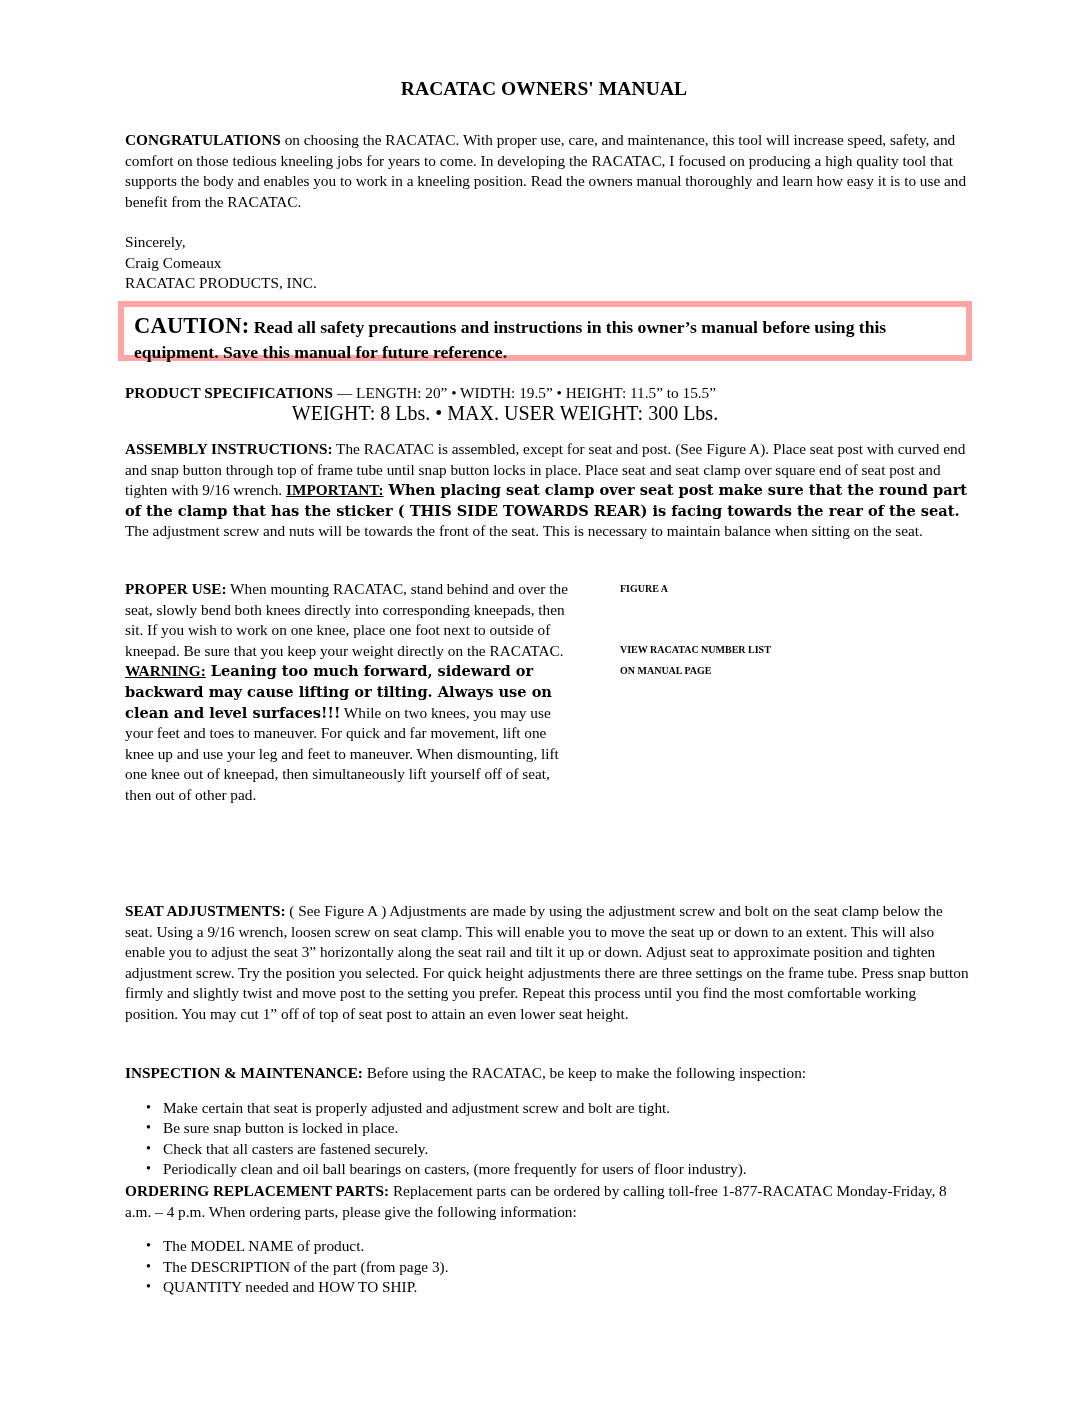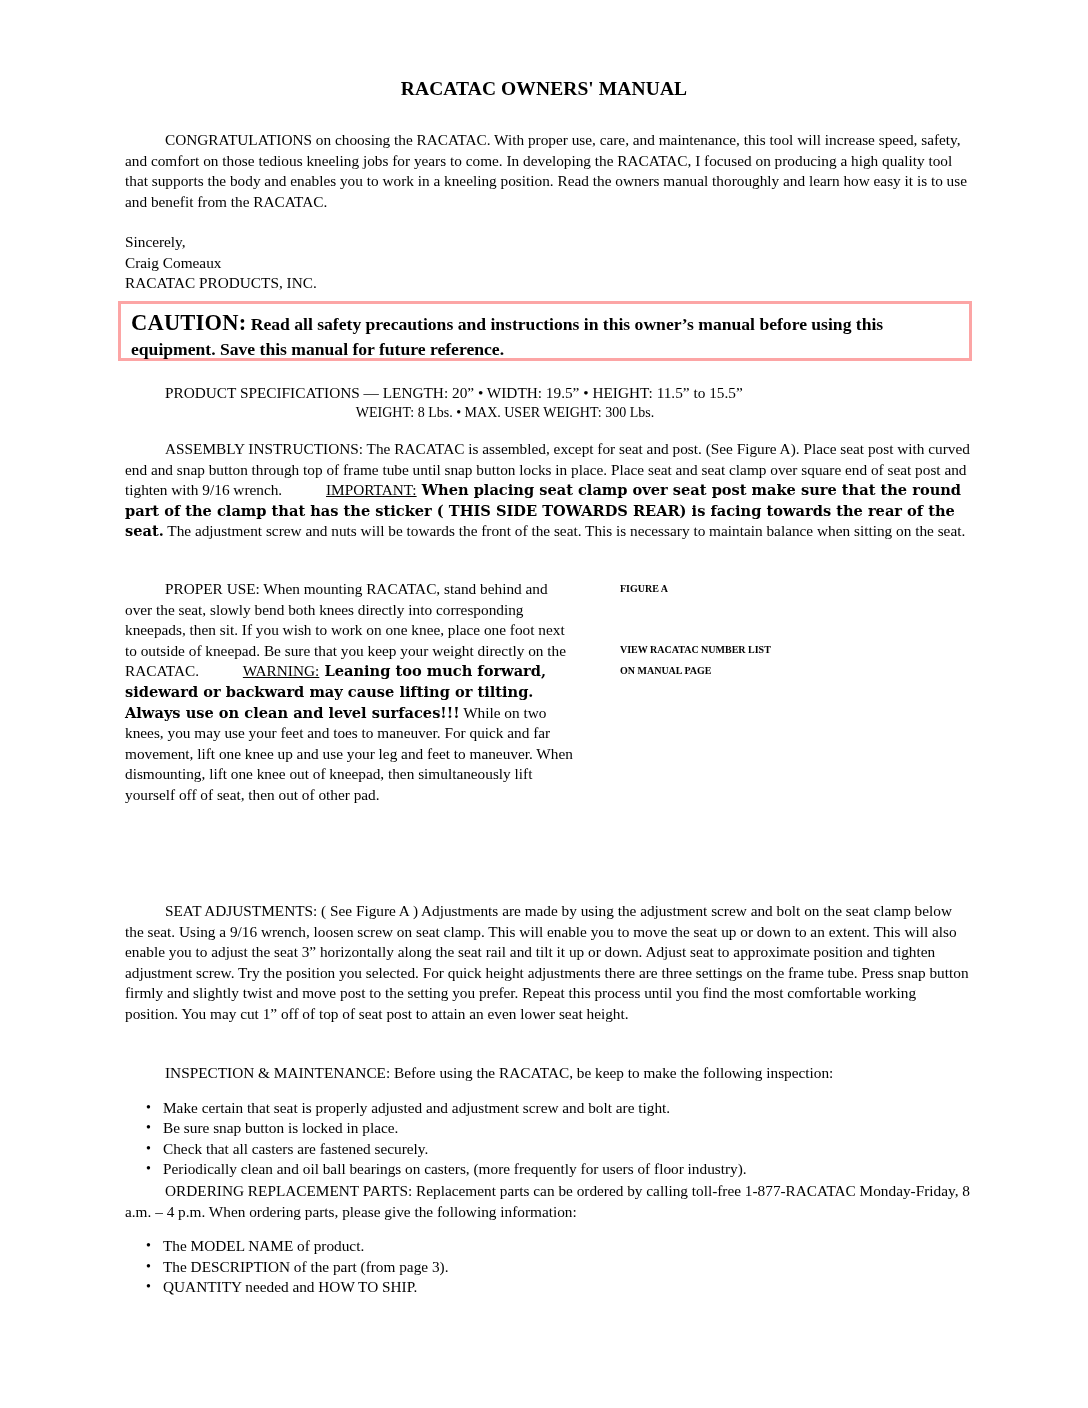--- a/index.html
+++ b/index.html
@@ -48,35 +48,35 @@
   }
   .fig-block {
     position: absolute;
     left: 620px;
     width: 360px;
     text-align: left;
     font-size: 10px;
     line-height: 20.6px;
     font-weight: bold;
   }
-  b, .b { font-weight: normal; margin-left: 40px; }
+  b, .b { font-weight: bold; }
   .u { text-decoration: underline; }
   .heavy {
     font-weight: bold;
     font-family: "DejaVu Serif", "Liberation Serif", serif;
     font-size: 14.6px;
     text-align: center;
   }
   .caution-box {
     position: absolute;
     left: 118px;
     top: 301px;
     width: 854px;
     height: 60px;
-    border: 3px solid #fca5a5;
+    border: 6px solid #fca5a5;
     box-sizing: border-box;
   }
   .caution-inner {
     padding: 6px 10px 0 10px;
     font-size: 17.6px;
     line-height: 25px;
     font-weight: bold;
   }
   .caution-word {
     font-size: 22.5px;
@@ -90,21 +90,21 @@
     width: 847px;
     font-size: 15.3px;
     line-height: 20.6px;
   }
   .spec-line-2 {
     position: absolute;
     left: 125px;
     top: 403px;
     width: 760px;
     text-align: center;
-    font-size: 14px;
+    font-size: 20px;
     line-height: 20.6px;
   }
   ul.bullets {
     list-style: none;
     margin: 14px;
     padding: 0;
   }
   ul.bullets li {
     position: relative;
     padding-left: 24px;

